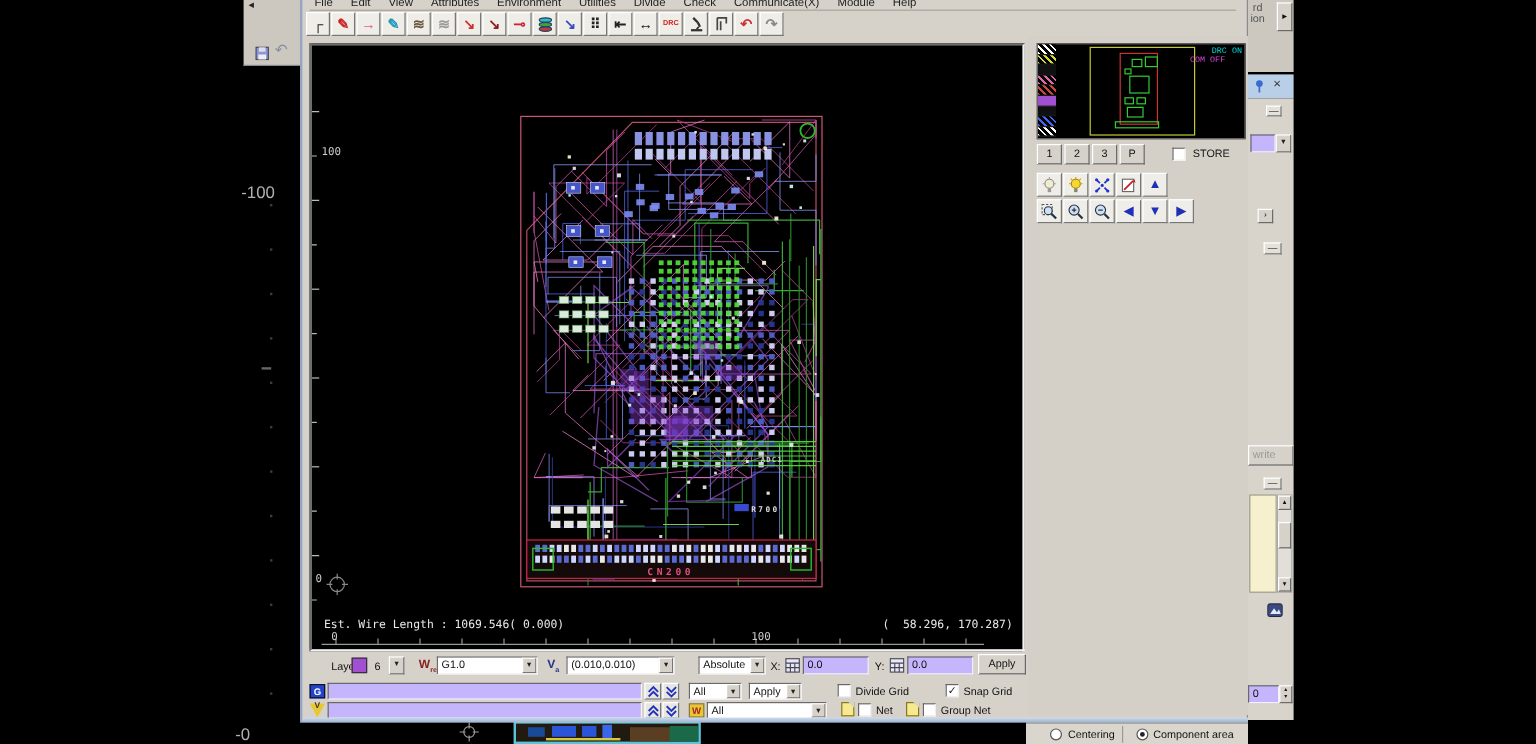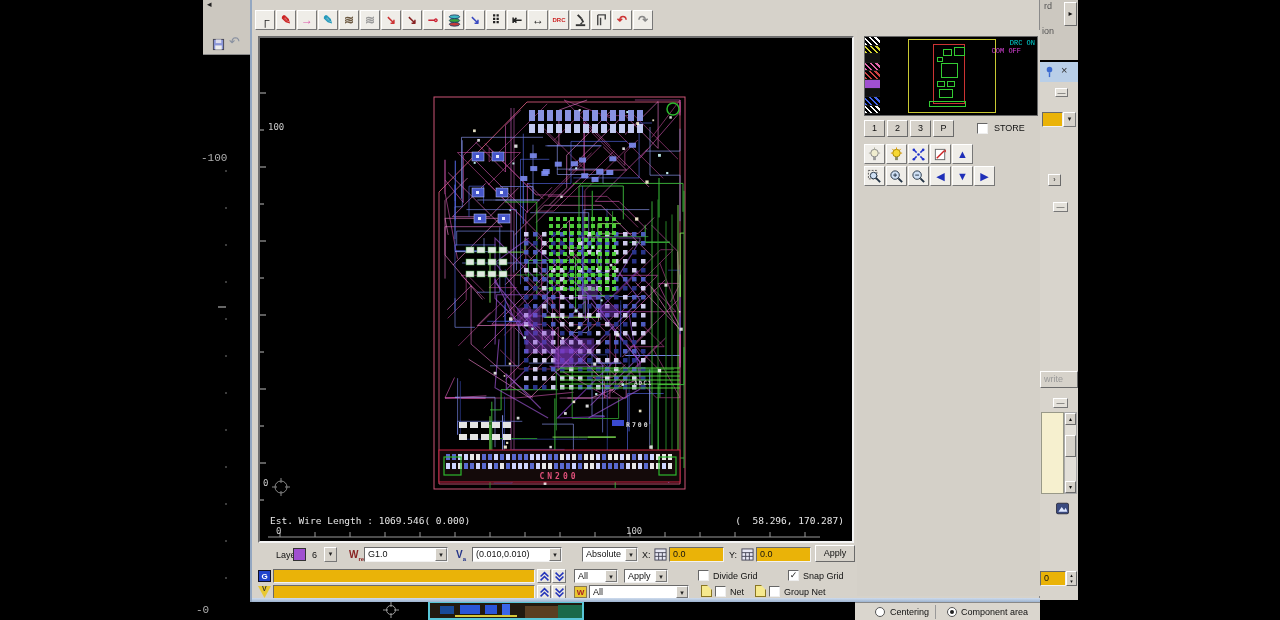--- a/index.html
+++ b/index.html
@@ -17,21 +17,21 @@
         display:flex;align-items:center;justify-content:center;font-size:12px;line-height:1;overflow:hidden}
   .tbtn svg{width:15px;height:15px}
   .tbtn .drctxt{font-size:6px;font-weight:bold;letter-spacing:0}
   
   .canvas{position:absolute;left:6px;top:36px;width:596px;height:507px;background:#000;
           border:2px solid;border-color:#6e6e6e #f4f4f4 #f4f4f4 #6e6e6e}
   .cv-txt{position:absolute;font-family:"DejaVu Sans Mono",monospace;color:#e8e8e8;font-size:9.5px;white-space:pre}
   .cv-lbl{position:absolute;font-family:"DejaVu Sans Mono",monospace;color:#ccc;font-size:9px}
   
   .lbl{position:absolute;font-size:9px;color:#111;white-space:nowrap}
-  .inp{position:absolute;background:#eab308;border:1px solid;border-color:#6a6a6a #f2f2f2 #f2f2f2 #6a6a6a;
+  .inp{position:absolute;background:#c4b5fd;border:1px solid;border-color:#6a6a6a #f2f2f2 #f2f2f2 #6a6a6a;
        font-size:9px;padding:1px 3px;overflow:hidden;white-space:nowrap}
   .combo{position:absolute;background:#fff;border:1px solid;border-color:#6a6a6a #f2f2f2 #f2f2f2 #6a6a6a;
          font-size:9px;padding:1px 14px 1px 3px;overflow:hidden;white-space:nowrap}
   .db{position:absolute;right:0;top:0;bottom:0;width:12px;background:#d6d2ca;color:#222;
       border:1px solid;border-color:#fff #777 #777 #fff;font-size:7px;text-align:center;line-height:11px}
   .btn{position:absolute;background:#d6d2ca;border:1px solid;border-color:#ffffff #6a6a6a #6a6a6a #ffffff;
        font-size:9px;text-align:center}
   .chk{position:absolute;width:11px;height:11px;background:#fff;border:1px solid;border-color:#666 #eee #eee #666;
        font-size:9px;line-height:9px;text-align:center;color:#222}
   .rad{position:absolute;width:10px;height:10px;border-radius:50%;background:#fff;border:1px solid #555}
@@ -50,21 +50,21 @@
   .swcol{position:absolute;left:0;top:0;width:15px;height:78px}
   .sw{width:15px;height:8.6px;border-bottom:1px solid #1a1a1a}
   .mm-vp{position:absolute;left:43px;top:2px;width:88px;height:74px;border:1px solid #c8c832}
   .mm-bd{position:absolute;left:68px;top:7px;width:32px;height:60px;border:1px solid #cc3333}
   .mg{position:absolute;border:1px solid #33cc33}
   .mm-txt{position:absolute;font-family:Liberation Mono, monospace;font-size:7px;line-height:8px;white-space:pre}
   .pbtn{width:21px;height:20px}
   .vbtn{position:absolute;width:21px;height:17px;background:#d6d2ca;border:1px solid;border-color:#fff #6a6a6a #6a6a6a #fff;
         font-size:9px;text-align:center;line-height:15px}
   
-  .dlabel{position:absolute;font-family:Liberation Mono, monospace;color:#b0b0b0;font-size:11px}
+  .dlabel{position:absolute;font-family:Liberation Sans, sans-serif;color:#b0b0b0;font-size:14px}
   .frag{position:absolute;background:#ccc8c0}
   .minusbox{position:absolute;background:#e4e1da;border:1px solid;border-color:#fff #777 #777 #fff;text-align:center;font-size:8px;line-height:7px;color:#333}
   .winband{position:absolute;left:0;top:598px;width:788px;height:4px;background:linear-gradient(#cfdcee,#9db3cf)}
 </style>
 </head>
 <body>
 
 <div class="frag" style="left:203px;top:0;width:47px;height:55px;border-bottom:1px solid #8a8a8a">
   <span style="position:absolute;left:4px;top:-1px;font-size:9px;color:#222">◂</span>
   <span class="ico13" style="left:9px;top:38px" id="floppy-slot"><svg viewBox="0 0 14 14">
@@ -106,21 +106,21 @@
   <div class="abs" style="left:55px;top:2px;width:12px;height:9px;background:#2a55d8"></div>
   <div class="abs" style="left:72px;top:1px;width:8px;height:12px;background:#3a66e8"></div>
   <div class="abs" style="left:25px;top:12px;width:62px;height:2px;background:#d8c838"></div>
   <div class="abs" style="left:95px;top:3px;width:38px;height:12px;background:#5a3e22"></div>
   <div class="abs" style="left:128px;top:2px;width:24px;height:13px;background:#1a6a4a"></div>
 </div>
 
 <div class="abs" style="left:1040px;top:0;width:38px;height:620px">
   <div class="frag" style="left:0;top:0;width:38px;height:60px">
     <span class="lbl" style="left:4px;top:1px;color:#555">rd</span>
-    <span class="lbl" style="left:2px;top:26px;color:#555">ion</span>
+    <span class="lbl" style="left:2px;top:10px;color:#555">ion</span>
     <span class="btn" style="left:24px;top:2px;width:13px;height:24px;font-size:8px;line-height:22px">▸</span>
   </div>
   <div class="abs" style="left:0;top:62px;width:38px;height:20px;background:#b9cfe8">
     <span class="ico13" style="left:3px;top:3px" id="pin-slot"><svg viewBox="0 0 14 14">
           <circle cx="7" cy="5" r="3" fill="#3a6ad0"></circle>
           <line x1="7" y1="8" x2="7" y2="13" stroke="#3a6ad0" stroke-width="1.5"></line>
         </svg></span>
     <span style="position:absolute;left:21px;top:2px;font-size:11px;color:#333">×</span>
   </div>
   <div class="abs" style="left:0;top:82px;width:38px;height:518px;background:#d8d4cc">
@@ -149,20 +149,35 @@
 <div class="abs" style="left:855px;top:602px;width:185px;height:18px;background:#dad6ce;border-top:1px solid #888">
   <span class="rad" style="left:20px;top:4px"></span>
   <span class="lbl" style="left:35px;top:4px">Centering</span>
   <div class="abs" style="left:80px;top:2px;width:1px;height:14px;background:#999"></div>
   <span class="rad on" style="left:92px;top:4px"></span>
   <span class="lbl" style="left:106px;top:4px">Component area</span>
 </div>
 
 <div class="win">
 
+  <div class="menubar">
+    <div class="menurow" id="menurow">
+        <span class="menu-item">File</span>
+        <span class="menu-item">Edit</span>
+        <span class="menu-item">View</span>
+        <span class="menu-item">Attributes</span>
+        <span class="menu-item">Environment</span>
+        <span class="menu-item">Utilities</span>
+        <span class="menu-item">Divide</span>
+        <span class="menu-item">Check</span>
+        <span class="menu-item">Communicate(X)</span>
+        <span class="menu-item">Module</span>
+        <span class="menu-item">Help</span>
+      </div>
+  </div>
 
   <div class="toolbar" id="toolbar">
       <div class="tbtn">
         <span style="color: rgb(34, 34, 34); font-weight: bold;">┌</span>
       </div>
       <div class="tbtn">
         <span style="color: rgb(204, 34, 34); font-weight: bold;">✎</span>
       </div>
       <div class="tbtn">
         <span style="color: rgb(221, 85, 170); font-weight: bold;">→</span>

